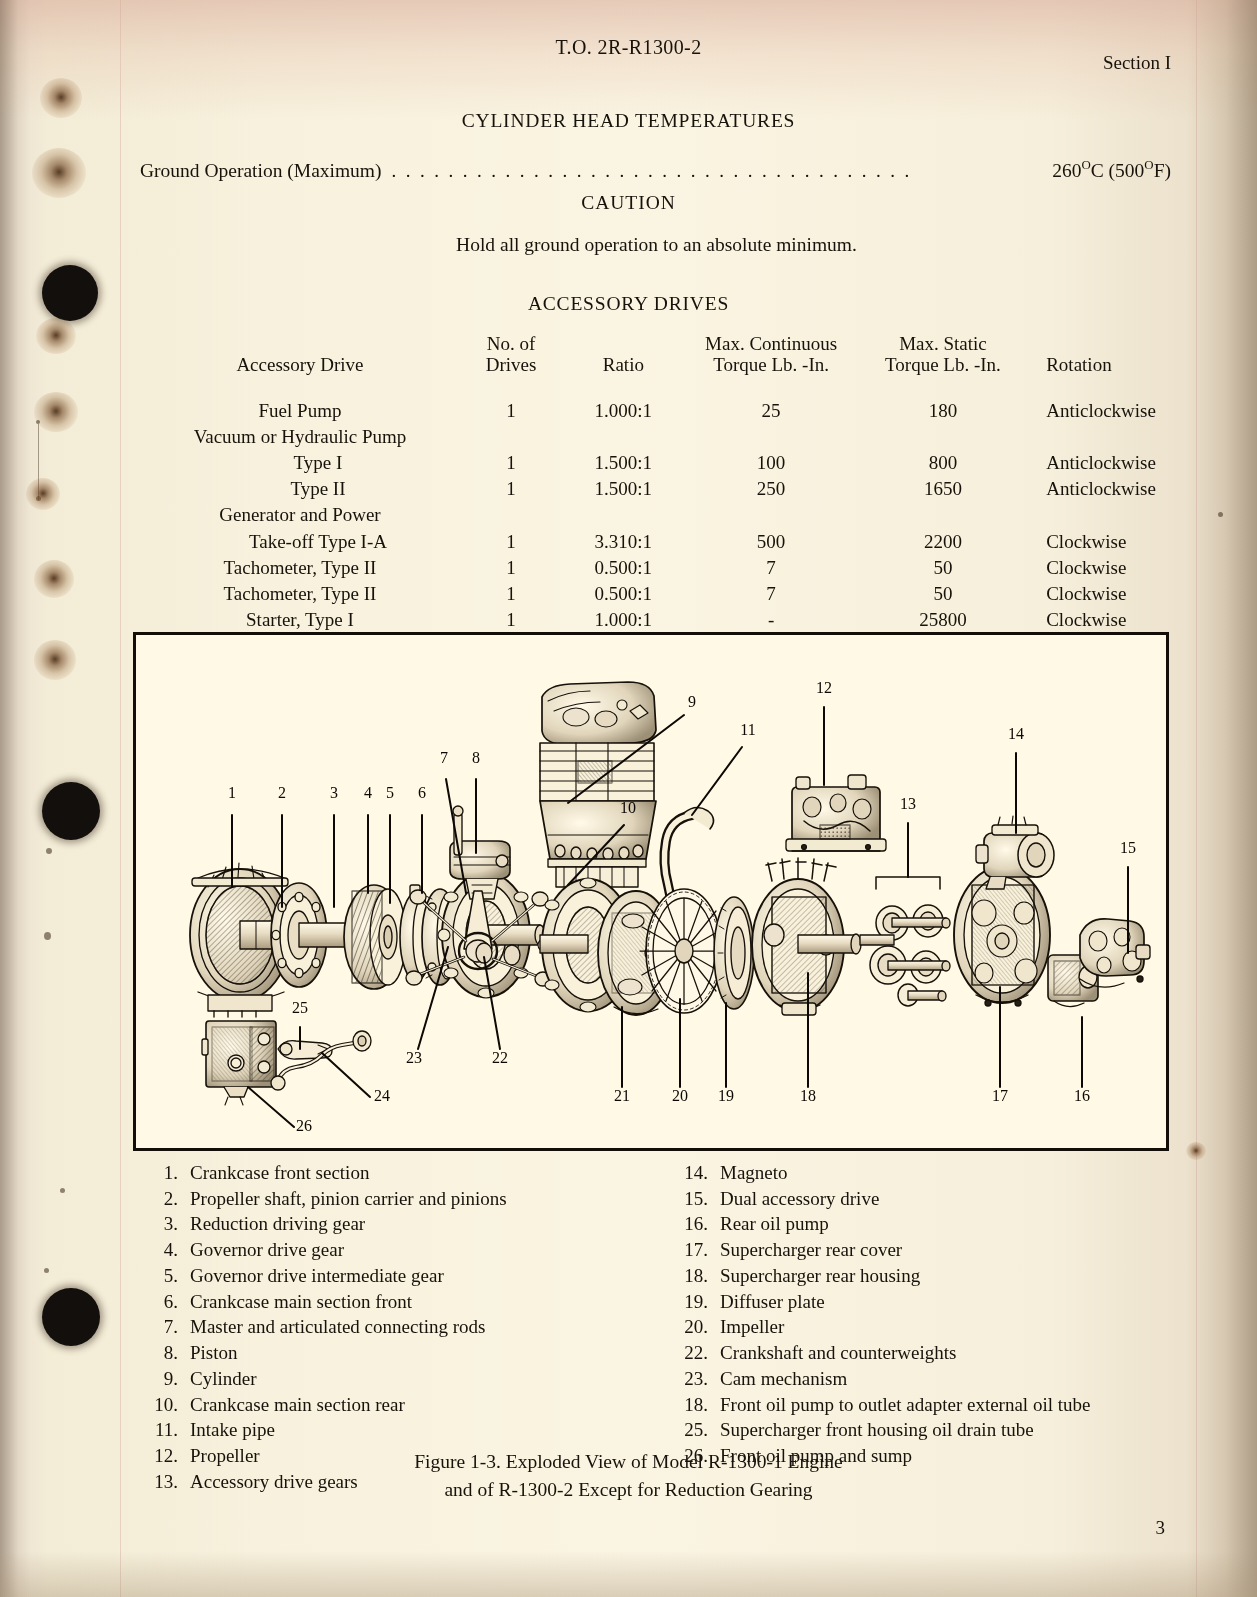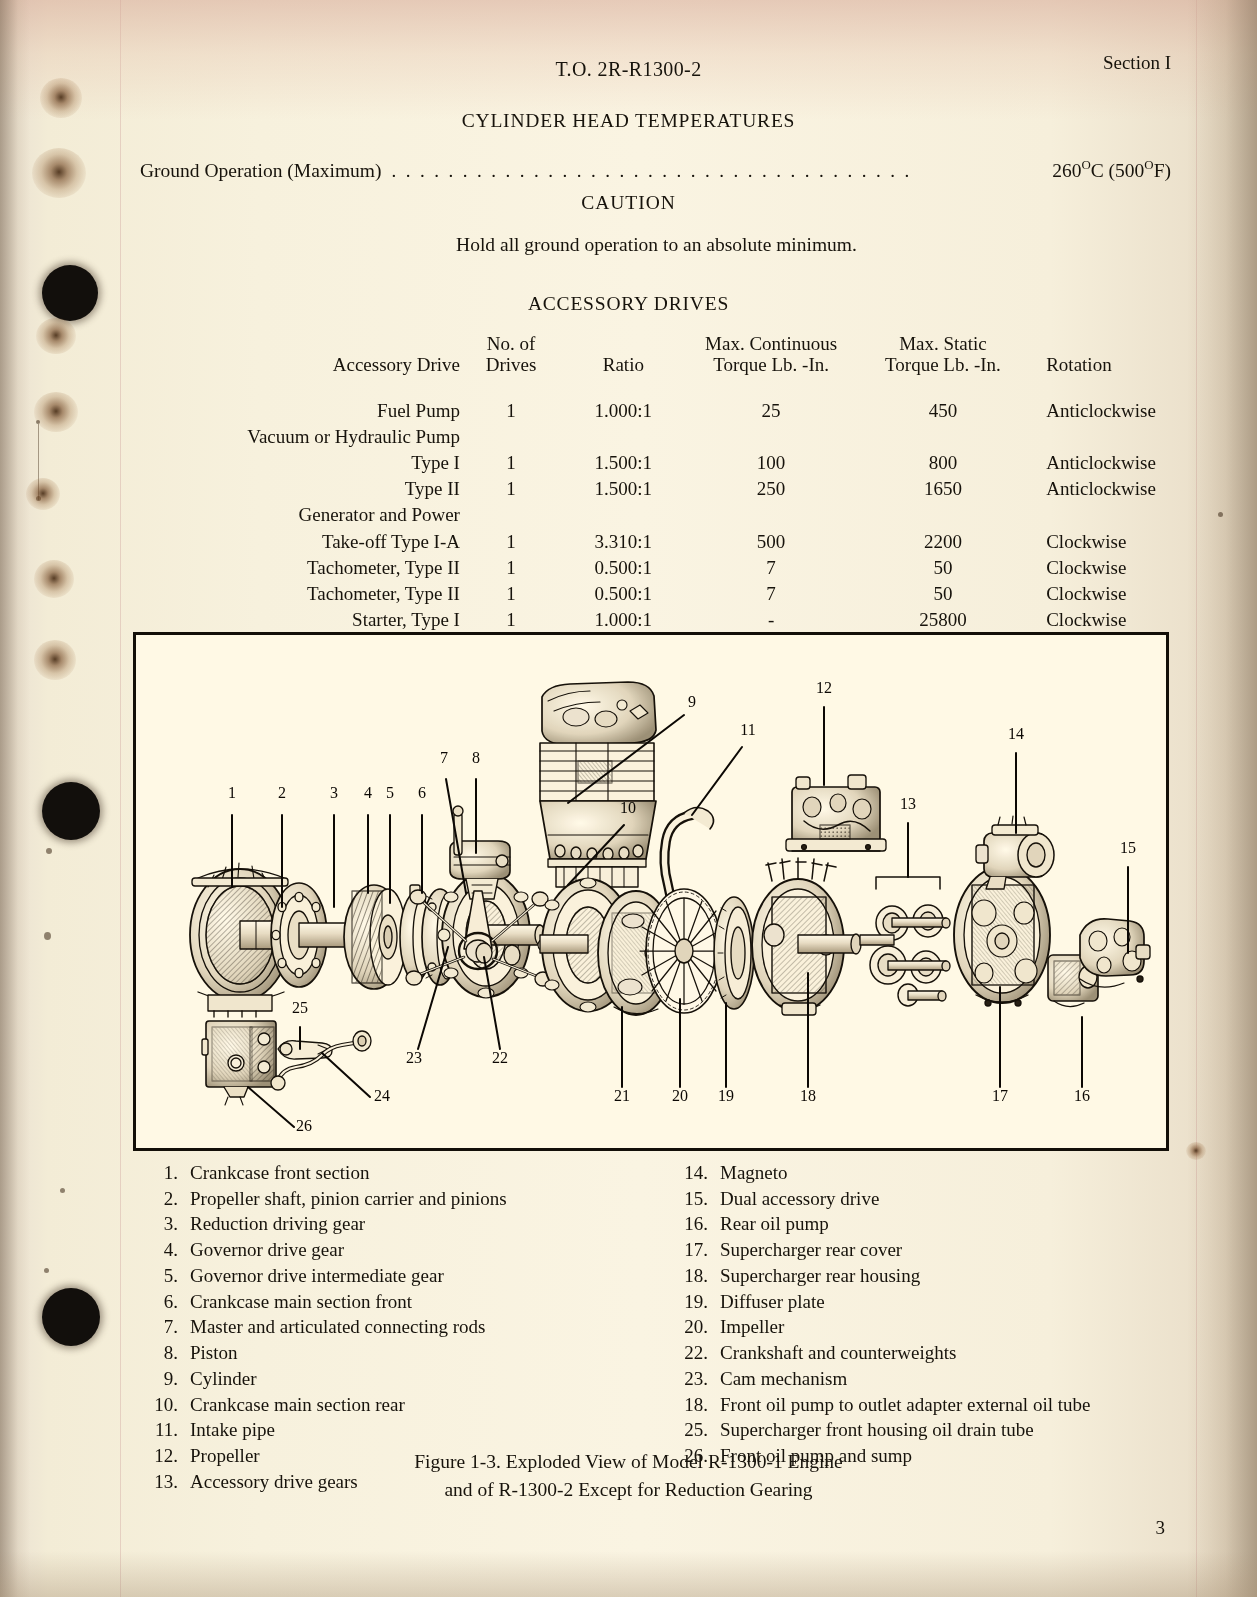--- a/index.html
+++ b/index.html
@@ -100,21 +100,21 @@
   .acc-table {
     position: absolute; left: 140px; top: 333px; width: 1016px;
     border-collapse: collapse;
     font-size: 19px;
   }
   .acc-table th {
     font-weight: normal; vertical-align: bottom;
     padding: 0 0 4px 0; line-height: 1.12;
   }
   .acc-table td { padding: 0; line-height: 1.38; white-space: nowrap; }
-  .c-name  { text-align: right;   width: 300px; }
+  .c-name  { text-align: center;   width: 300px; }
   .c-no    { text-align: center; width: 110px; }
   .c-ratio { text-align: center; width: 132px; }
   .c-cont  { text-align: center; width: 186px; }
   .c-stat  { text-align: center; width: 188px; }
   .c-rot   { text-align: left;   width: 100px; padding-left: 18px !important; }
   .indent { padding-left: 36px !important; }
   .spacer-row td { height: 18px; }
 
   
   .fig-frame {
@@ -180,21 +180,21 @@
   <div class="speck" style="left:46px;  top:848px; width:6px;  height:6px;"></div>
   <div class="speck" style="left:44px;  top:932px; width:7px;  height:8px;"></div>
   <div class="punch" style="left:42px;  top:1288px;width:58px; height:58px;"></div>
   <div class="speck" style="left:60px;  top:1188px;width:5px;  height:5px;"></div>
   <div class="speck" style="left:44px;  top:1268px;width:5px;  height:5px;"></div>
   <div class="speck" style="left:1218px;top:512px; width:5px;  height:5px;"></div>
   <div class="fox" style="left:1186px;top:1142px;width:20px; height:18px;"></div>
 
   <div class="content">
 
-    <div class="hdr-center" style="top:58px;">T.O. 2R-R1300-2</div>
+    <div class="hdr-center" style="top:36px;">T.O. 2R-R1300-2</div>
     <div class="hdr-right" style="top:52px;">Section I</div>
 
     <div class="sec-title" style="top:110px;">CYLINDER HEAD TEMPERATURES</div>
 
     <div class="ground-row" style="top:150px;margin-top:8px;">
       <span class="ground-label">Ground Operation (Maximum)</span>
       <span class="leaders">.....................................</span>
       <span class="ground-value"><span>260</span><sup>O</sup><span>C</span>&nbsp;<span>(500</span><sup>O</sup><span>F)</span></span>
     </div>
 
@@ -234,21 +234,21 @@
         <tr class="spacer-row">
           <td colspan="6"></td>
         </tr>
       </thead>
       <tbody id="acc-body">
           <tr>
             <td class="c-name">Fuel Pump</td>
             <td class="c-no">1</td>
             <td class="c-ratio">1.000:1</td>
             <td class="c-cont">25</td>
-            <td class="c-stat">450</td>
+            <td class="c-stat">180</td>
             <td class="c-rot">Anticlockwise</td>
           </tr>
           <tr>
             <td class="c-name">Vacuum or Hydraulic Pump</td>
             <td class="c-no">&nbsp;</td>
             <td class="c-ratio">&nbsp;</td>
             <td class="c-cont">&nbsp;</td>
             <td class="c-stat">&nbsp;</td>
             <td class="c-rot">&nbsp;</td>
           </tr>

